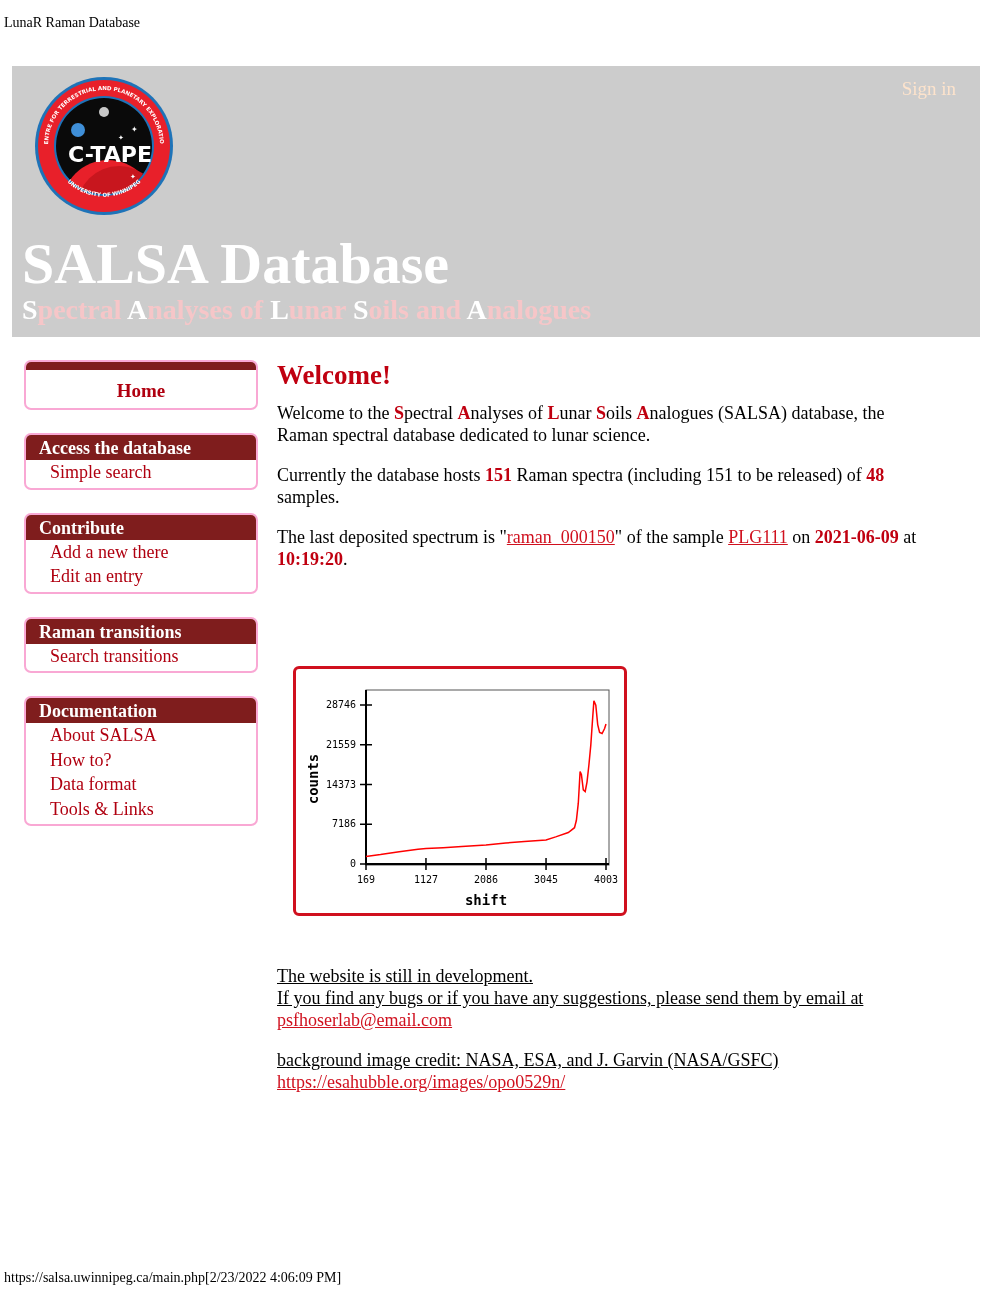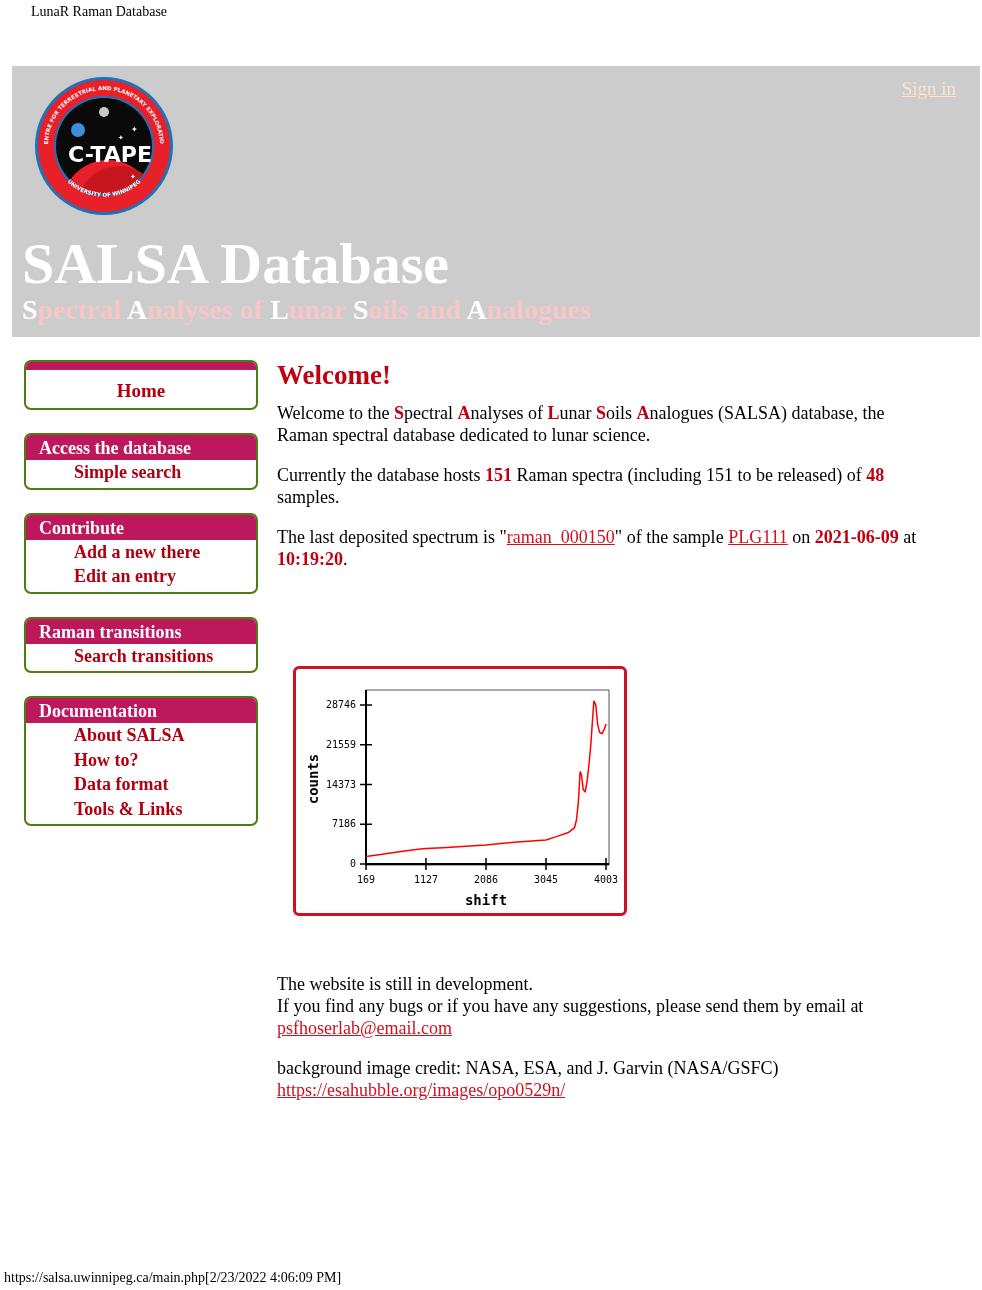--- a/index.html
+++ b/index.html
@@ -1,47 +1,47 @@
 <!DOCTYPE html>
 <html><head>
 <meta charset="utf-8">
 <style>
   html, body { margin: 0; padding: 0; background: #fff; }
   body { width: 982px; height: 1290px; position: relative; font-family: "Liberation Serif", serif; color: #000; overflow: hidden; }
-  .page-title-bar { position: absolute; left: 4px; top: 4px; font-size: 14px; margin-left: 27px; }
+  .page-title-bar { position: absolute; left: 4px; top: 15px; font-size: 14px; }
   .footer-url { position: absolute; left: 4px; top: 1270px; font-size: 14px; }
 
   .header { position: absolute; left: 12px; top: 66px; width: 968px; height: 271px; background: #cccccc; }
   .logo { position: absolute; left: 22px; top: 10px; width: 140px; height: 140px; }
-  .signin { position: absolute; right: 24px; top: 12px; font-size: 19px; color: #fde3cc; text-decoration: underline; cursor: pointer; }
+  .signin { position: absolute; right: 24px; top: 12px; font-size: 19px; color: #fde3cc; cursor: pointer; }
   .site-title { position: absolute; left: 10px; top: 169px; font-size: 58px; font-weight: bold; color: #fff; line-height: 1; }
   .site-subtitle { position: absolute; left: 10px; top: 230px; font-size: 28px; font-weight: bold; color: #f6c6c8; line-height: 1; white-space: nowrap; }
   .site-subtitle .cap { color: #fff; }
 
   .sidebar { position: absolute; left: 24px; top: 360px; width: 234px; }
-  .menu-box { border: 2px solid #4d7c0f; border-radius: 7px; margin-bottom: 23px; overflow: hidden; background: #fff; }
-  .menu-head { background: #be185d; color: #fff; font-weight: bold; font-size: 18px; padding: 3px 13px 2px; line-height: 20px; }
+  .menu-box { border: 2px solid #f9a8d4; border-radius: 7px; margin-bottom: 23px; overflow: hidden; background: #fff; }
+  .menu-head { background: #7f1d1d; color: #fff; font-weight: bold; font-size: 18px; padding: 3px 13px 2px; line-height: 20px; }
   .menu-head.thin { height: 8px; padding: 0; }
   .menu-home { text-align: center; color: #b00010; font-weight: bold; font-size: 19px; padding: 10px 0 6px; cursor: pointer; }
-  .menu-item { color: #b00010; font-weight: bold; font-size: 18px; padding-left: 48px; line-height: 24.5px; cursor: pointer; }
+  .menu-item { color: #b00010; font-weight: normal; font-size: 18px; padding-left: 24px; line-height: 24.5px; cursor: pointer; }
   .menu-items { padding-bottom: 3px; }
 
   .main { position: absolute; left: 277px; top: 360px; width: 650px; font-size: 18px; line-height: 22px; }
   .welcome { color: #c00010; font-size: 27px; font-weight: bold; margin: 4px 0 16px; }
   .main p { margin: 0 0 18px; }
   .hl { color: #c00010; font-weight: bold; }
   .lnk { color: #d0101e; text-decoration: underline; cursor: pointer; }
 
   .chart-frame { position: absolute; left: 293px; top: 666px; width: 334px; height: 250px; border: 3px solid #d0101e; border-radius: 6px; box-sizing: border-box; background: #fff; }
   .chart-frame svg { position: absolute; left: 0; top: 0; }
   .chart-txt { font-family: "DejaVu Sans Mono", monospace; font-size: 10px; fill: #000; }
   .chart-lbl { font-family: "DejaVu Sans Mono", monospace; font-size: 14px; font-weight: bold; fill: #000; }
 
   .bottom { position: absolute; left: 277px; top: 957px; width: 660px; font-size: 18px; line-height: 22px; }
-  .bottom p { margin: 16px 0 18px; }
+  .bottom p { margin: 8px 0 18px; text-decoration: underline; }
 </style>
 </head>
 <body>
 
 <div class="page-title-bar">LunaR Raman Database</div>
 
 <div class="header">
   <svg class="logo" viewBox="0 0 140 140">
     <circle cx="70" cy="70" r="69" fill="#1e73b8"></circle>
     <circle cx="70" cy="70" r="66" fill="#e8202a"></circle>

